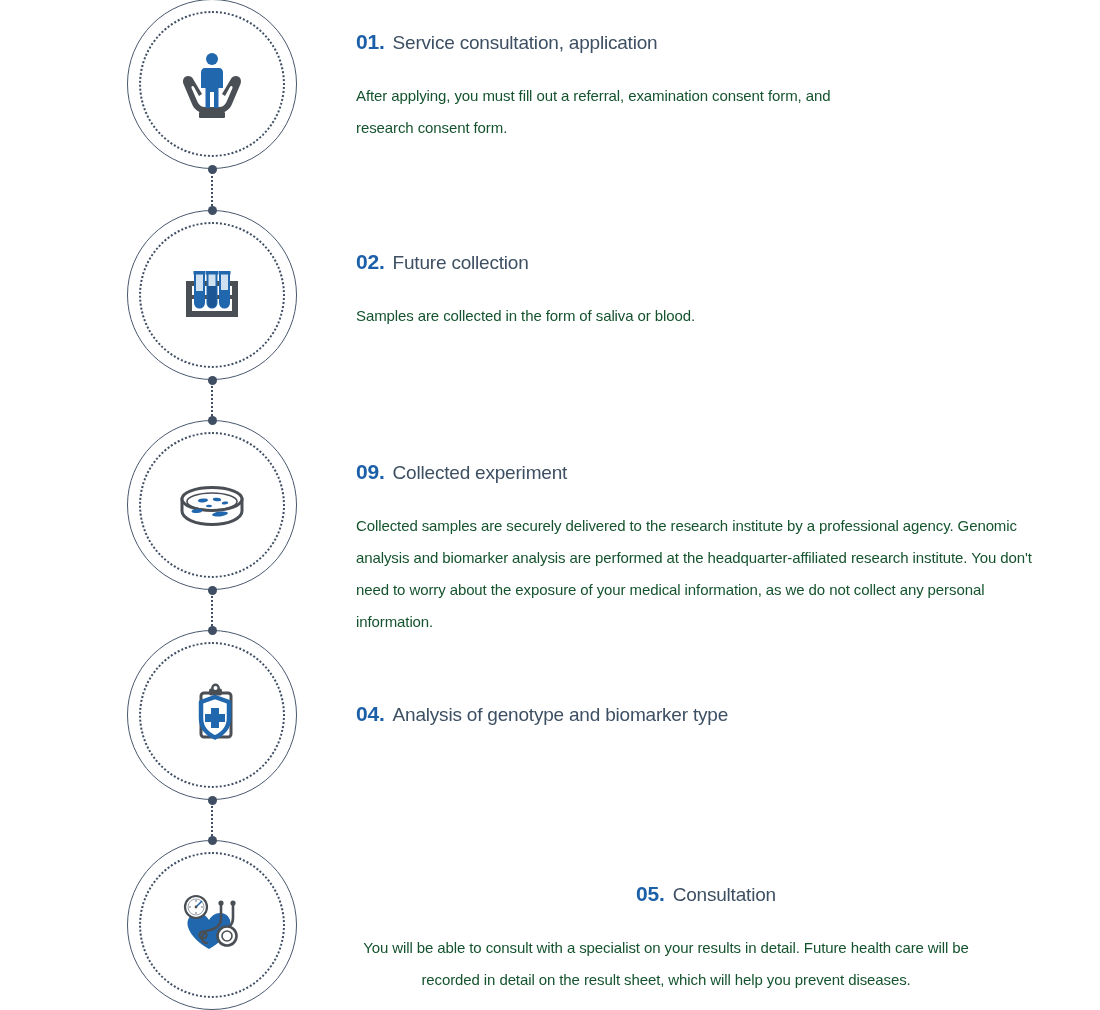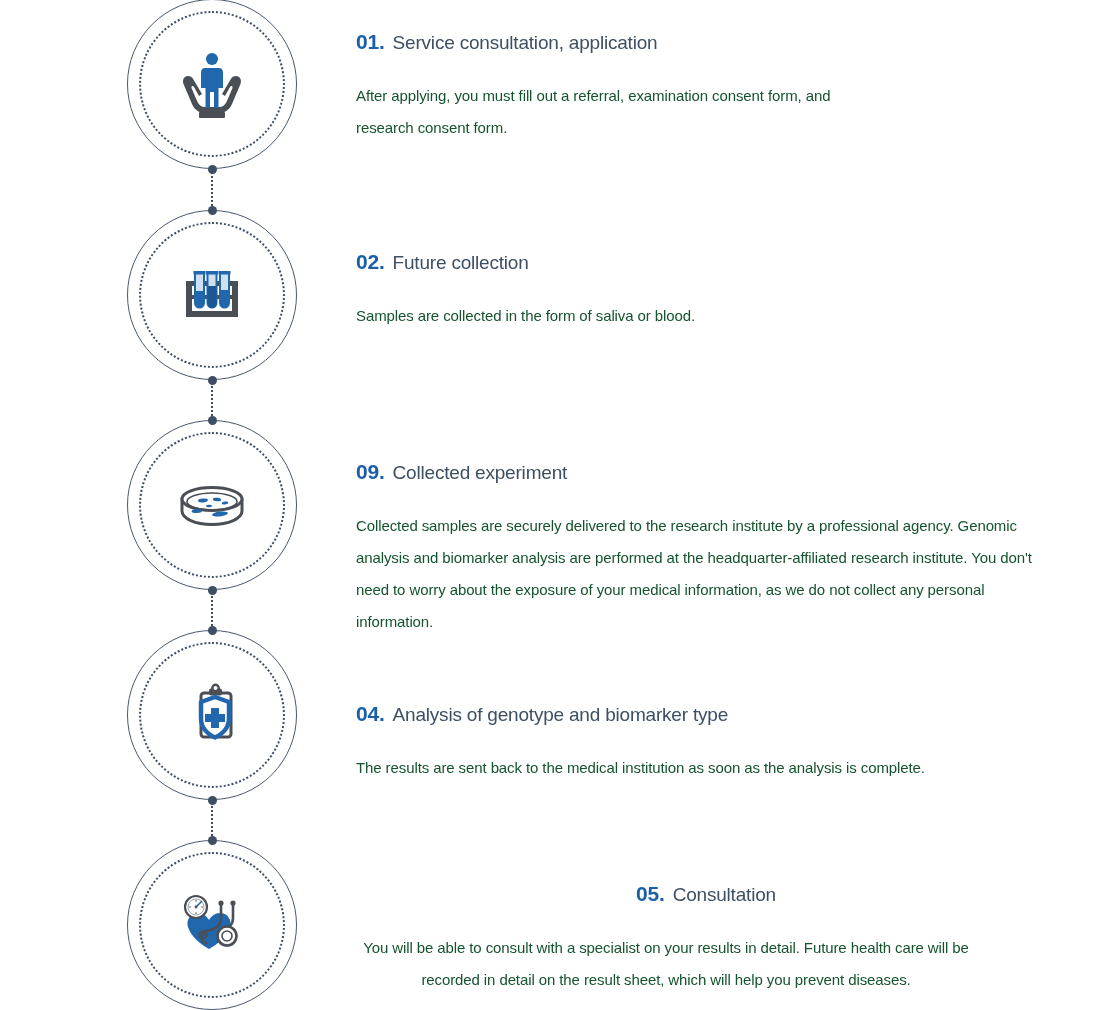--- a/index.html
+++ b/index.html
@@ -240,21 +240,20 @@
           <path d="M22 20 L36 15 L50 20 L50 36 C50 46 43 52.5 36 55.5 C29 52.5 22 46 22 36 Z" fill="#ffffff" stroke="#2167ae" stroke-width="4.5" stroke-linejoin="round"></path>
 
           <path d="M32 26 L40 26 L40 32 L46 32 L46 40 L40 40 L40 46 L32 46 L32 40 L26 40 L26 32 L32 32 Z" fill="#2167ae"></path>
         </svg>
       </div>
     </div>
     <div class="copy" style="top:35px;margin-top:37px;">
       <div class="heading">
         <span class="step-num">04.</span><span class="step-title">Analysis of genotype and biomarker type</span>
       </div>
-      <div class="desc" style="width:660px;">The results are sent back to the medical institution as soon as the analysis is complete.</div>
     </div>
   </div>
 
   <div class="step" style="top:840px;">
     <div class="badge" style="top:0px;">
       <div class="ring-outer"></div>
       <div class="ring-inner"></div>
       <div class="node top"></div>
       <div class="glyph">
         <svg width="72" height="68" viewBox="0 0 72 68">

